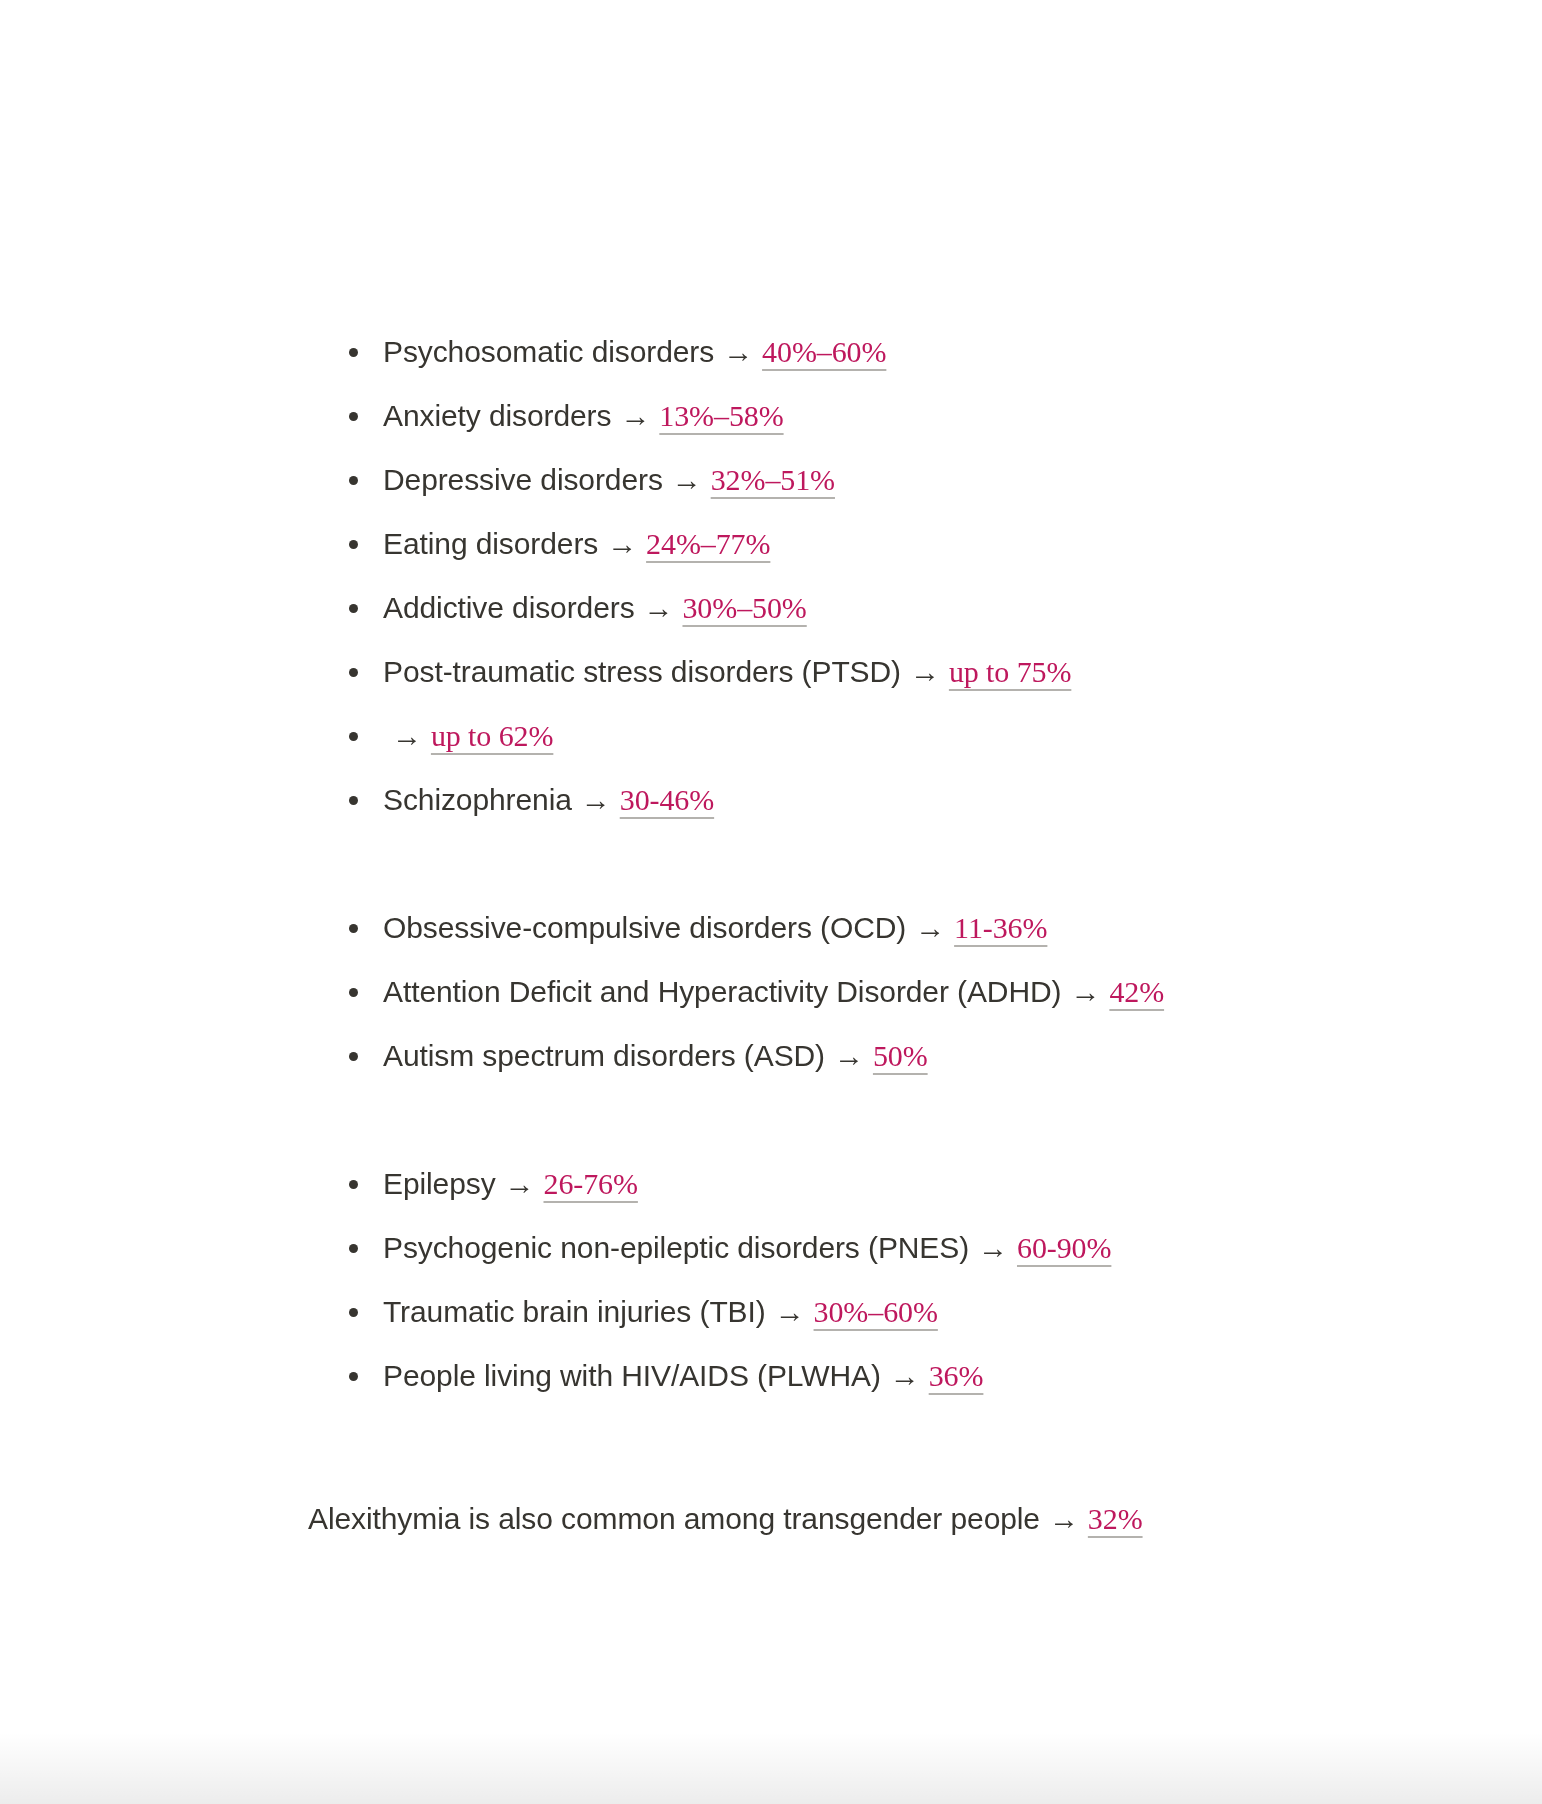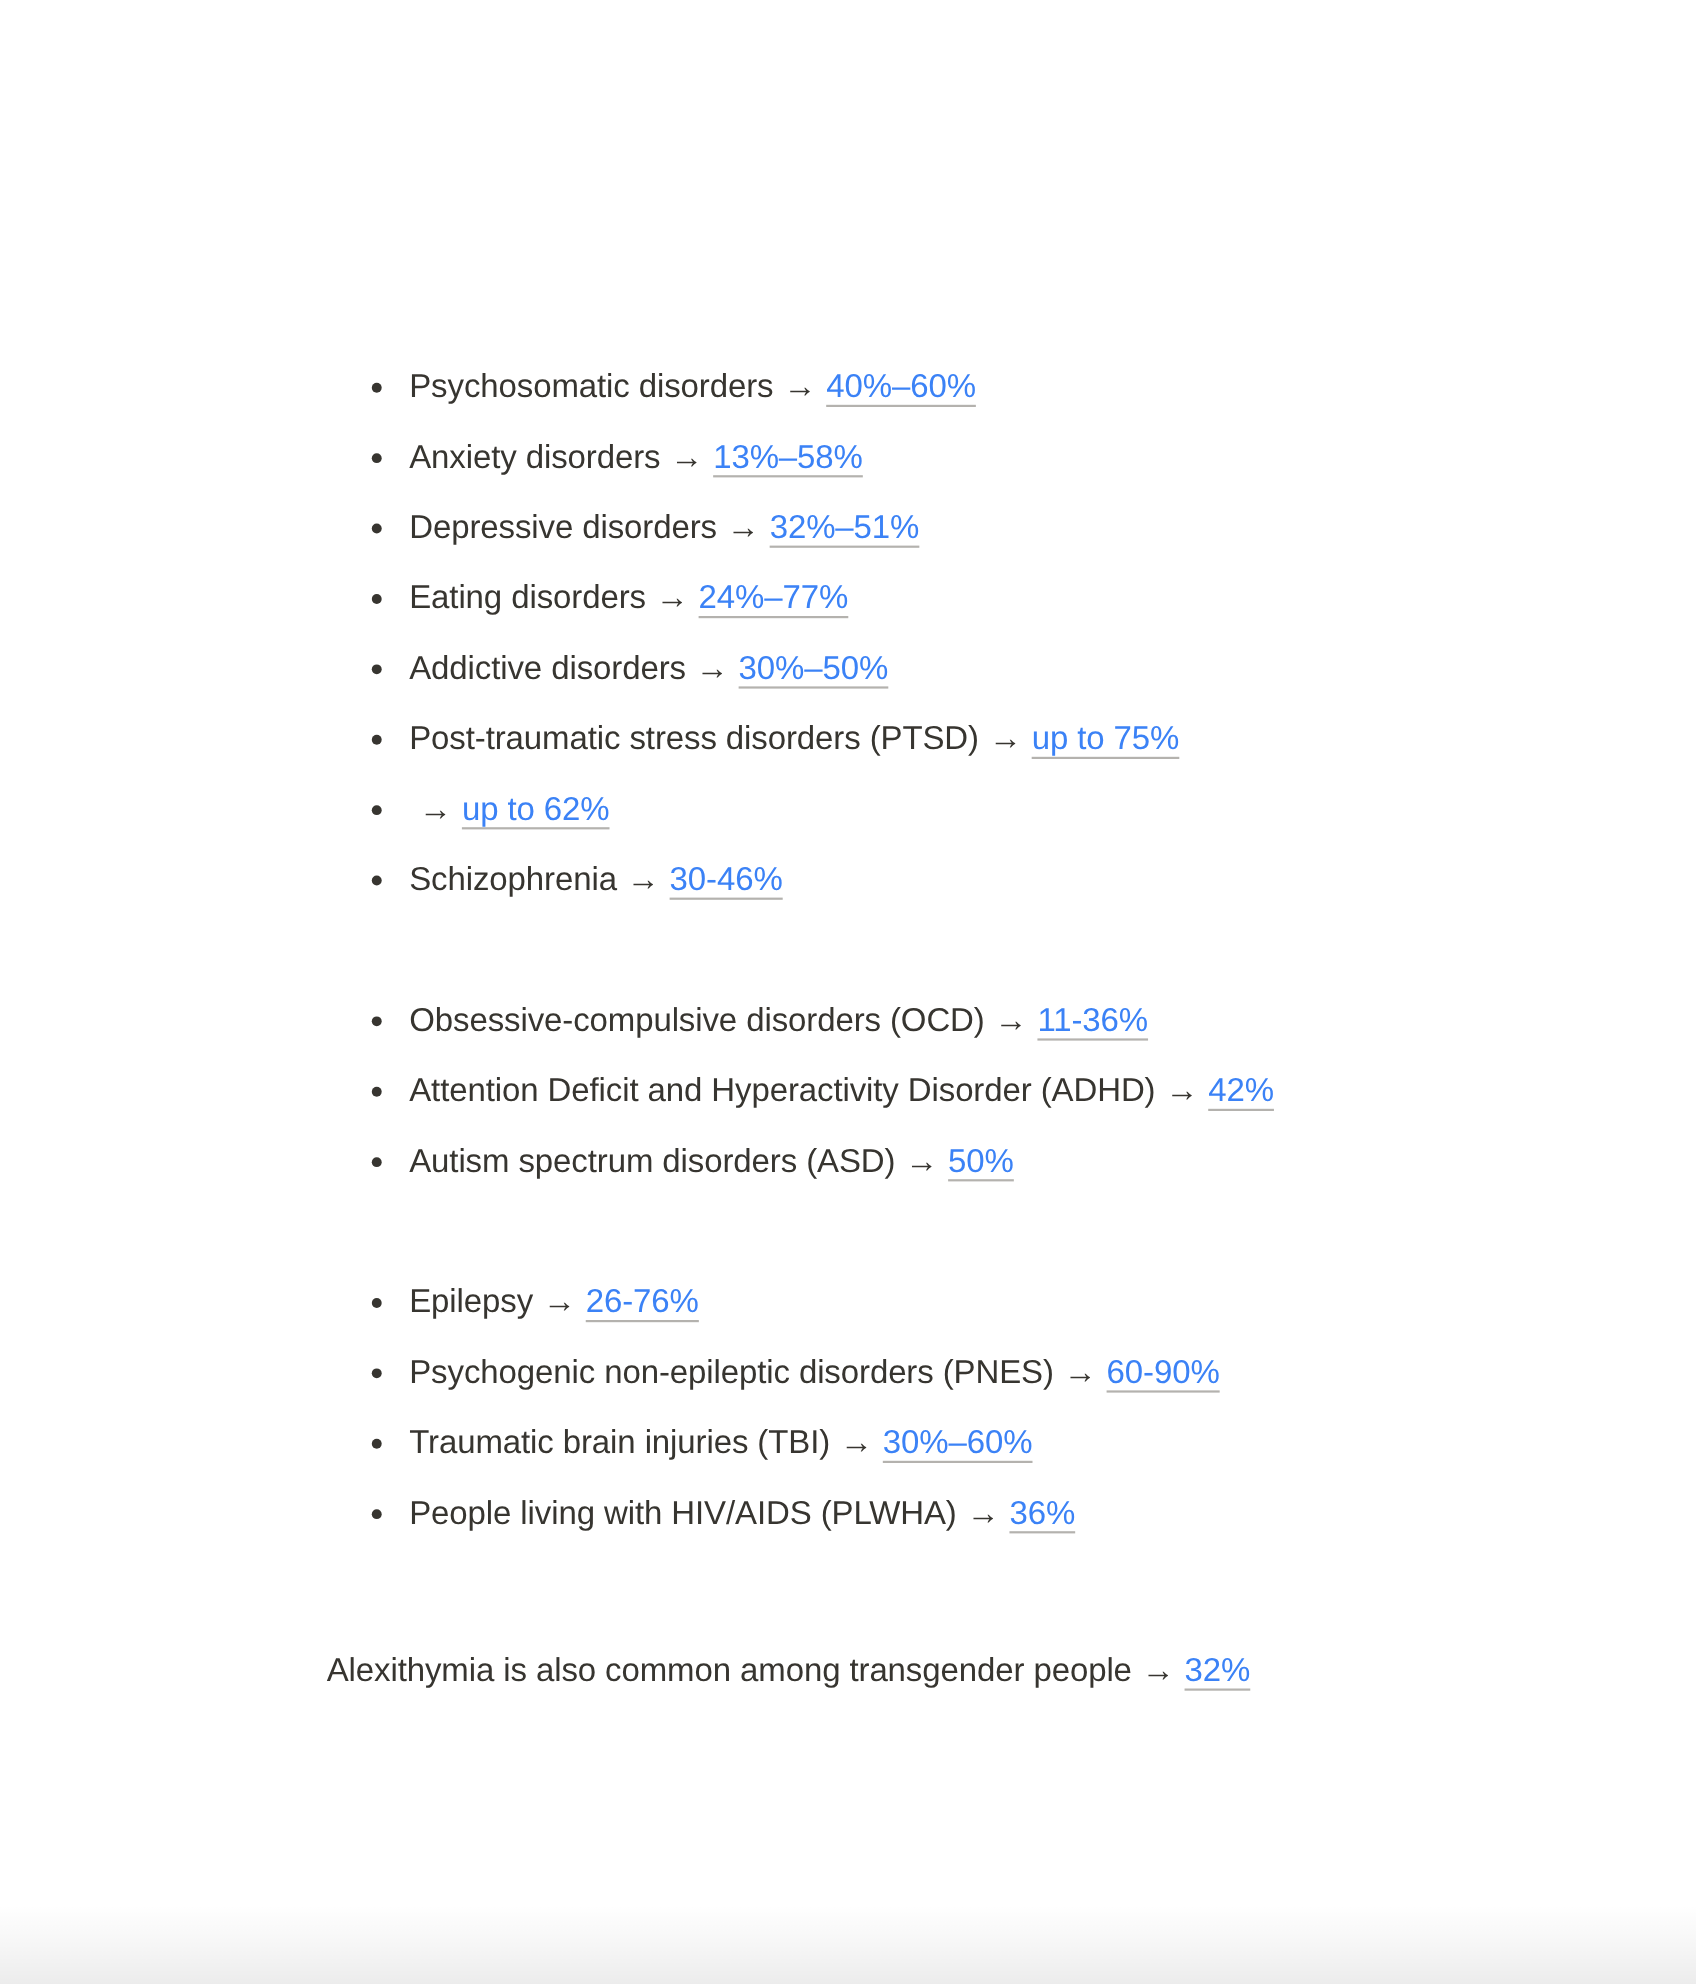--- a/index.html
+++ b/index.html
@@ -9,21 +9,21 @@
     background: #ffffff;
     font-family: "Liberation Sans", sans-serif;
     font-size: 30px;
     color: #373530;
     overflow: hidden;
     letter-spacing: -0.1px;
   }
   .content {
     position: absolute;
     top: 320px;
-    left: 5px;
+    left: 16px;
     right: 0;
     padding-left: 12px;
   }
   .list-item {
     height: 64px;
     display: flex;
     align-items: center;
     padding-left: 312px;
     white-space: nowrap;
   }
@@ -36,26 +36,27 @@
   .dot {
     width: 9px;
     height: 9px;
     border-radius: 50%;
     background: #373530;
     margin-left: 9px;
   }
   .li-text { display: inline-flex; align-items: baseline; }
   .arrow { margin: 0 9px; color: #373530; }
   .link {
-    color: #3b82f6;
+    color: #be185d;
     text-decoration: underline;
     text-decoration-color: #b4b2ae;
     text-decoration-thickness: 2px;
     text-underline-offset: 7px;
     cursor: pointer;
+    font-family: Liberation Serif, serif;
   }
   .block-spacer { height: 64px; }
   .paragraph {
     height: 64px;
     display: flex;
     align-items: flex-end;
     padding-left: 280px;
     white-space: nowrap;
   }
   .bottom-fade {

